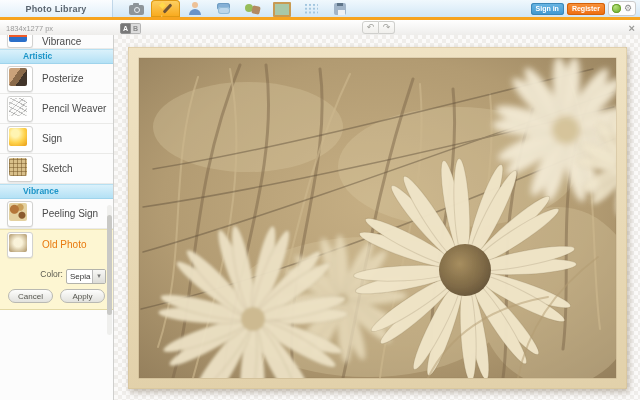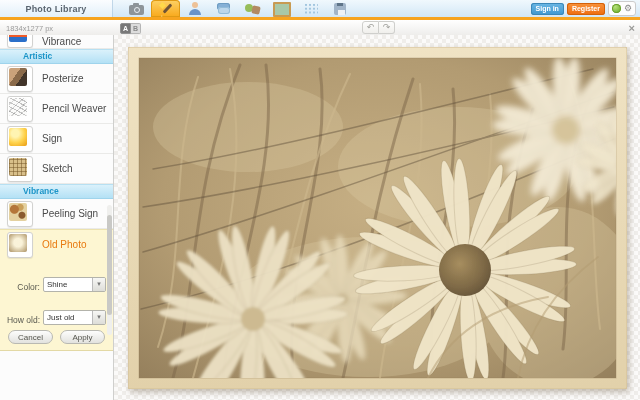--- a/index.html
+++ b/index.html
@@ -116,21 +116,21 @@
   .si-peeling-paint{background:#e4d1a0;background-image:
        radial-gradient(circle at 30% 35%,#b4763a 0 4px,transparent 5px),
        radial-gradient(circle at 72% 68%,#8a5a2e 0 3px,transparent 4px),
        radial-gradient(circle at 62% 24%,#caa05a 0 3px,transparent 4px);}
   .si-old-photo{background:#dcc79c;background-image:
        radial-gradient(circle at 50% 48%,rgba(255,250,228,.85) 0 32%,rgba(140,112,66,.55) 95%);}
   
   .op-panel{background:#fdf6d2;border-top:1px solid #ece2ae;border-bottom:1px solid #e3d9a5;padding-bottom:3px;}
   .op-panel .s-item{background:transparent;border-bottom:none;}
   .op-panel .s-label{color:#e8790e;}
-  .f-row{display:flex;align-items:flex-end;margin:18px 7px 2px 0;}
+  .f-row{display:flex;align-items:flex-start;margin:10px 7px 2px 0;padding-left:23px;}
   .f-label{width:40px;text-align:right;font-size:8.5px;color:#5a5a50;margin-right:3px;flex:none;}
   .select{flex:1;display:flex;height:13px;background:#fff;border:1px solid #b3b3ab;border-radius:2px;
        overflow:hidden;cursor:pointer;}
   .sel-val{flex:1;font-size:8px;color:#333;padding:2px 0 0 3px;white-space:nowrap;}
   .sel-btn{flex:none;width:12px;background:linear-gradient(#f7f7f5,#ddddd8);border-left:1px solid #bbb;
        text-align:center;font-size:7px;line-height:12px;color:#777;}
   .btn-row{display:flex;justify-content:space-between;margin:5px 8px 3px 8px;}
   .pill{width:45px;height:14px;border-radius:8px;border:1px solid #b9b9b2;font-family:inherit;
        background:linear-gradient(#fdfdfc,#e2e2de);font-size:8px;color:#55554e;cursor:pointer;padding:0;}
   
@@ -250,28 +250,21 @@
           <div class="op-panel">
             <div class="s-item">
               <span class="tile">
                 <span class="si si-old-photo"></span>
               </span>
               <span class="s-label">Old Photo</span>
             </div>
             <div class="f-row">
               <span class="f-label">Color:</span>
               <div class="select">
-                <span class="sel-val">Shine</span>
-                <span class="sel-btn">▾</span>
-              </div>
-            </div>
-            <div class="f-row">
-              <span class="f-label">How old:</span>
-              <div class="select">
-                <span class="sel-val">Just old</span>
+                <span class="sel-val">Sepia</span>
                 <span class="sel-btn">▾</span>
               </div>
             </div>
             <div class="btn-row">
               <button class="pill">Cancel</button>
               <button class="pill">Apply</button>
             </div>
           </div>
         </div>
       <div class="sb-track">

